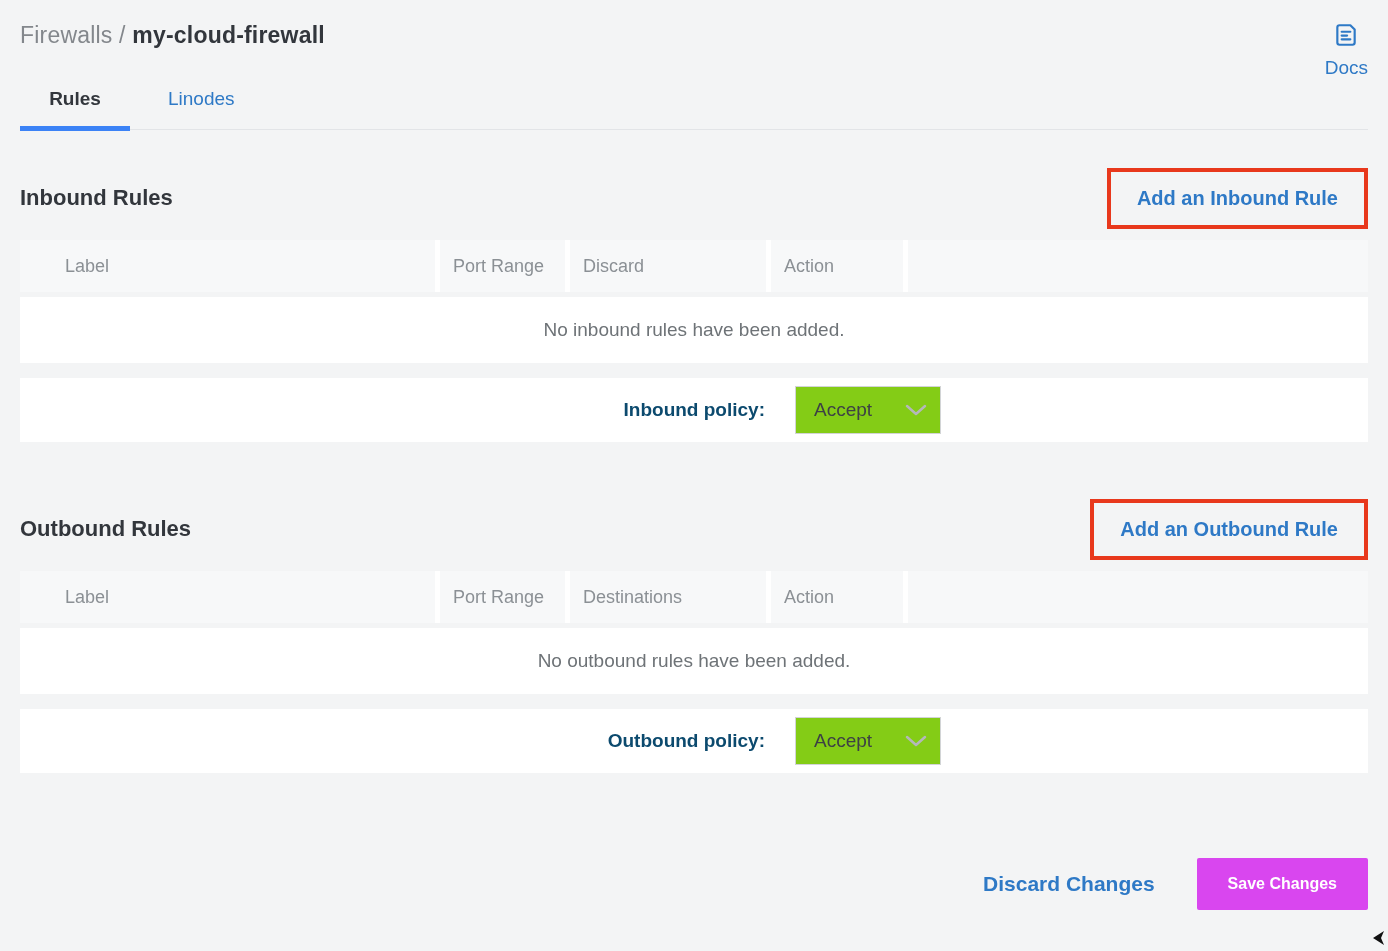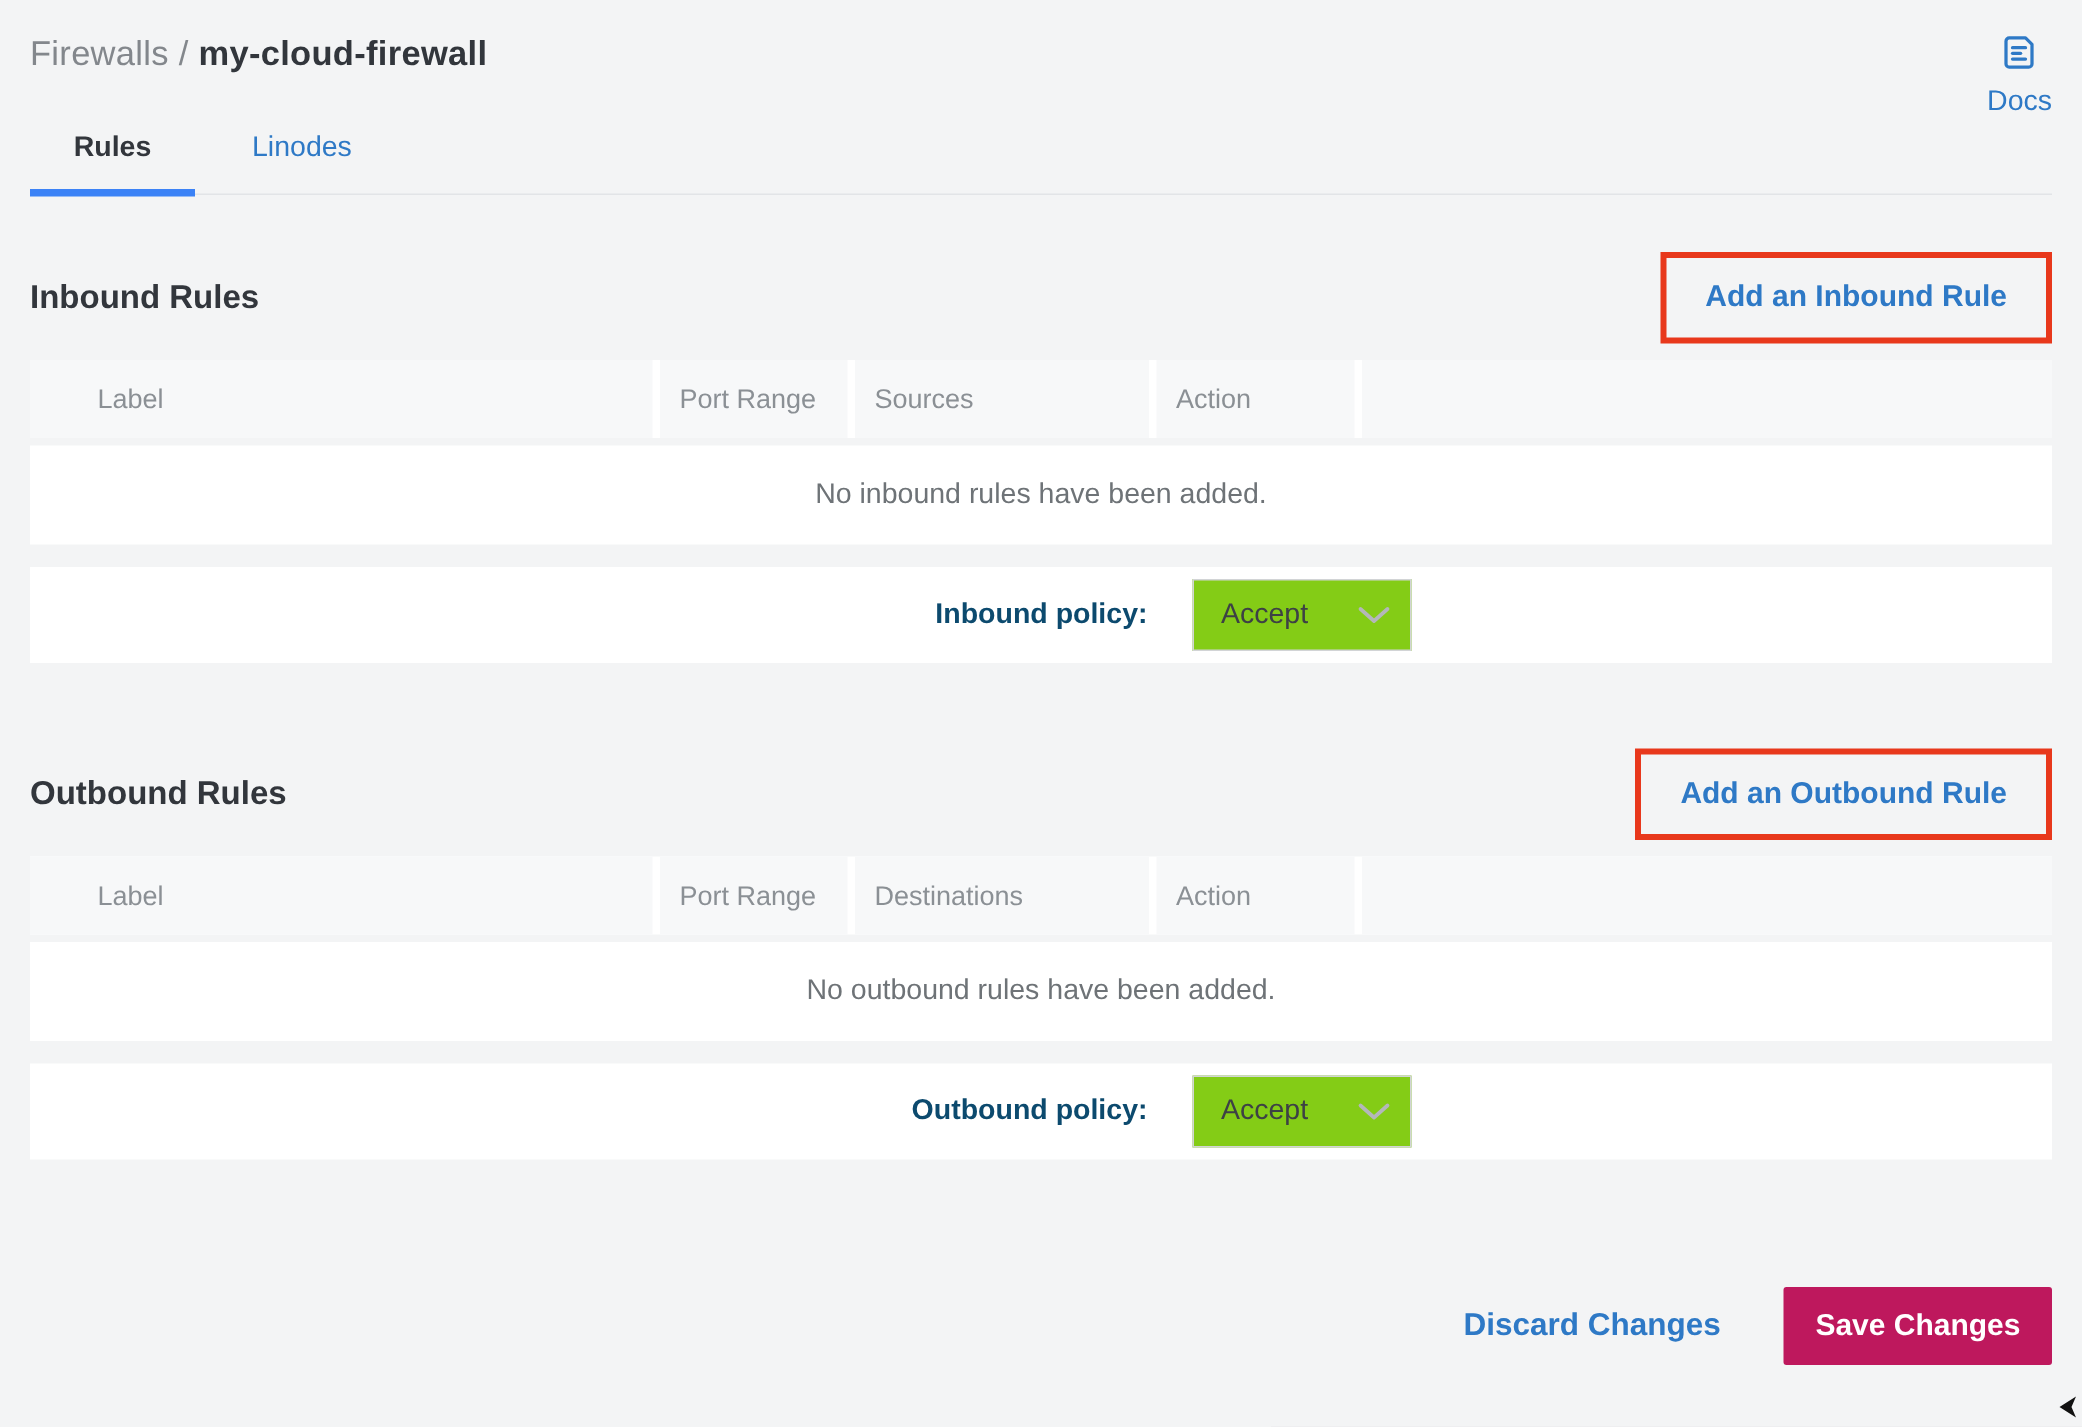--- a/index.html
+++ b/index.html
@@ -163,28 +163,28 @@
     margin-top: 85px;
   }
   .discard-link {
     color: #2e79c6;
     font-size: 21px;
     font-weight: 700;
     cursor: pointer;
     margin-right: 42px;
   }
   .save-button {
-    background: #be185d;
+    background: #d946ef;
     color: #ffffff;
     font-family: "Liberation Sans", sans-serif;
-    font-size: 20px;
+    font-size: 16px;
     font-weight: 700;
     border: none;
     border-radius: 2px;
-    padding: 0 21px;
+    padding: 0 31px;
     height: 52px;
     cursor: pointer;
   }
 
   
   .cursor-pointer {
     position: absolute;
     right: 0;
     bottom: 5px;
     width: 16px;
@@ -224,21 +224,21 @@
   <div class="section-head">
     <div class="section-title">Inbound Rules</div>
     <div class="add-rule-annotation">
       <span class="add-rule-link">Add an Inbound Rule</span>
     </div>
   </div>
 
   <div class="table-header">
     <div class="th col-label">Label</div>
     <div class="th col-port">Port Range</div>
-    <div class="th col-srcdst">Sources</div>
+    <div class="th col-srcdst">Discard</div>
     <div class="th col-action">Action</div>
     <div class="th col-filler"></div>
   </div>
 
   <div class="empty-row">
     <span class="empty-text">No inbound rules have been added.</span>
   </div>
 
   <div class="policy-row">
     <div class="policy-label">Inbound policy:</div>

